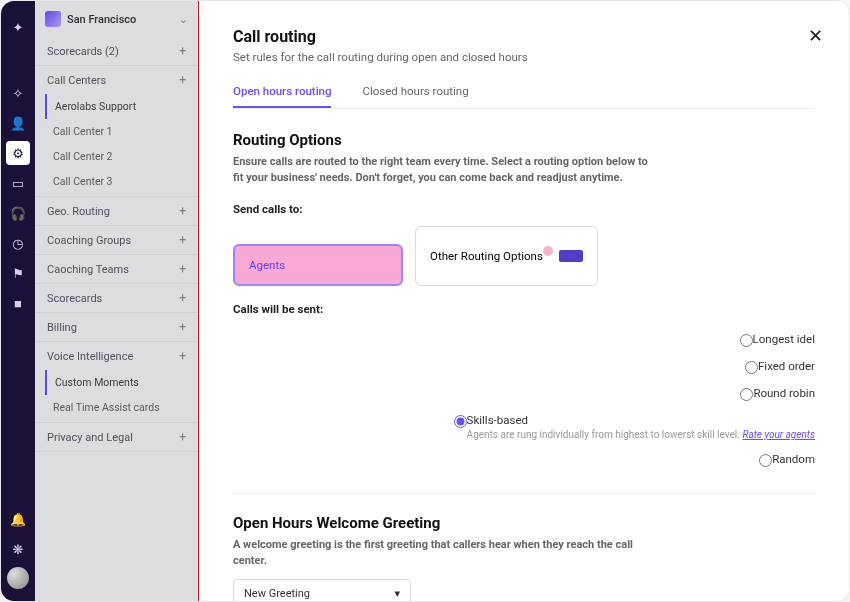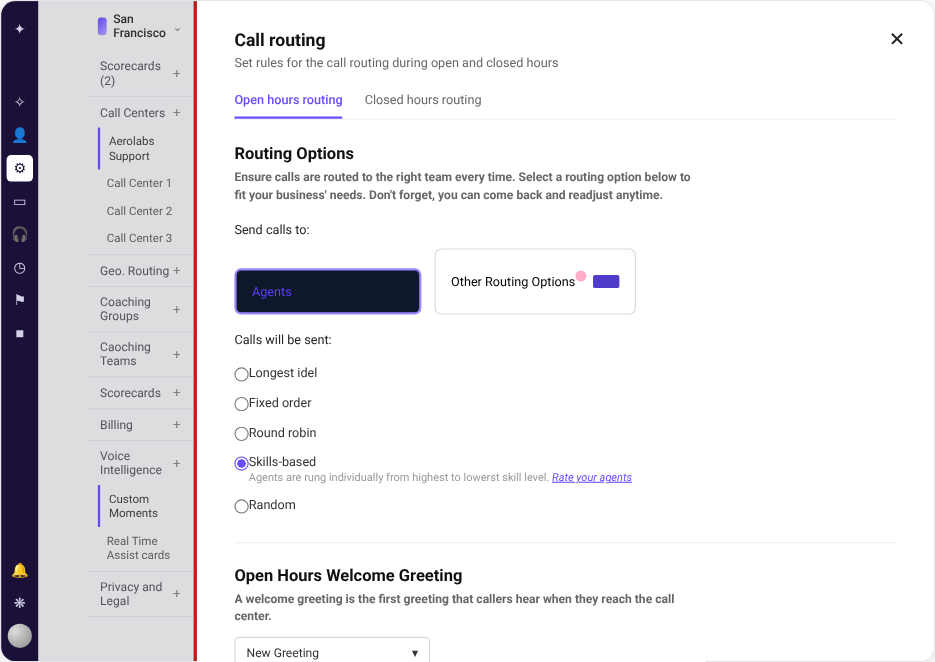--- a/index.html
+++ b/index.html
@@ -47,27 +47,26 @@
 }
 .rail .spacer { flex: 1; }
 .rail .avatar {
   width: 22px; height: 22px;
   border-radius: 50%;
   background: radial-gradient(circle at 30% 30%, #ddd, #888);
   margin-bottom: 12px;
 }
 
 .sidebar {
-  width: 144px;
+  width: 164px;
   background: #f0eff2;
-  border-right: 3px solid #b91c1c;
+  border-right: 1px solid #b91c1c;
   font-size: 11px;
   color: #5a5866;
   position: relative;
-  padding-left: 44px;
 }
 .overlay-dim {
   position: absolute;
   inset: 0;
   background: rgba(0,0,0,0.08);
   pointer-events: none;
 }
 .city-select {
   display: flex;
   align-items: center;
@@ -133,21 +132,21 @@
   position: absolute;
   top: 24px;
   right: 26px;
   font-size: 18px;
   color: #222;
   cursor: pointer;
   background:none;border:none;
 }
 .tabs {
   display:flex;
-  gap: 20px;
+  gap: 31px;
   margin-top: 20px;
   border-bottom: 1px solid #eee;
   font-size: 11.5px;
 }
 .tab {
   padding-bottom: 8px;
   color: #666;
   cursor:pointer;
 }
 .tab.active {
@@ -164,42 +163,42 @@
 .section .desc {
   font-size: 11px;
   color: #666;
   margin-top: 5px;
   line-height: 1.45;
   max-width: 420px;
   font-weight: bold;
 }
 .field-label {
   font-size: 11.5px;
-  font-weight: 400;
+  font-weight: 700;
   color:#222;
   margin-top: 16px;
 }
 .option-cards {
   display:flex;
   gap: 12px;
   margin-top: 10px;
 }
 .card {
   border: 1px solid #d9d7e0;
   border-radius: 6px;
   padding: 12px 14px;
   font-size: 11.5px;
   min-width: 170px;
   display:flex;
   align-items:center;
   cursor:pointer;
 }
 .card.selected {
   border: 2px solid #9a87ff;
-  background: #0f172a;
+  background: #f9a8d4;
   color: #5a3fff;
   margin-top: 18px;
 }
 .card .mini-ill {
   margin-left:auto;
   width: 40px; height: 20px;
   position:relative;
 }
 .mini-ill::before, .mini-ill::after {
   content:"";
@@ -218,20 +217,21 @@
 }
 .radio-list { margin-top: 10px; }
 .radio-item {
   display:flex;
   align-items:flex-start;
   gap:0;
   padding: 6px 0;
   font-size: 11.5px;
   color:#333;
   cursor:pointer;
+  justify-content:flex-end;
 }
 .radio-item input { margin-top:2px; accent-color:#6a4cff; }
 .radio-item .r-label { display:flex; flex-direction:column; }
 .radio-item .r-sub {
   font-size:10px;
   color:#999;
   margin-top:2px;
 }
 .radio-item .r-sub a { color:#6a4cff; text-decoration:underline;font-style:italic; }
 hr.divider { border:none; border-top:1px solid #eee; margin:20px 0; }

